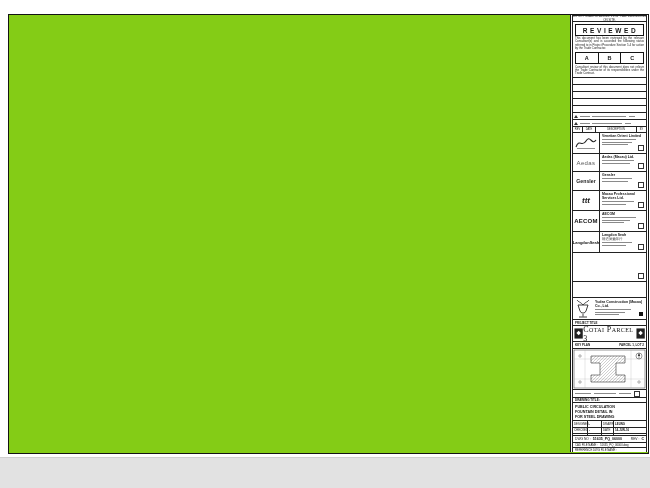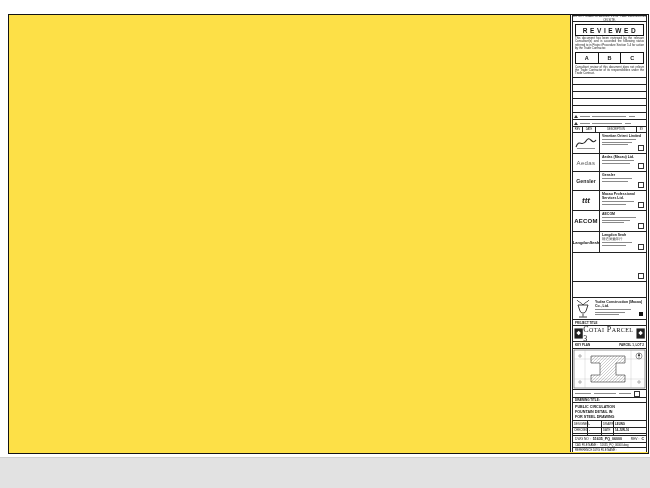--- a/index.html
+++ b/index.html
@@ -1,19 +1,19 @@
 <!DOCTYPE html>
 <html><head>
 <meta charset="utf-8">
 <style>
   html,body{margin:0;padding:0;background:#fff;}
   #page{position:relative;width:650px;height:488px;background:#ffffff;overflow:hidden;
         font-family:"Liberation Sans",sans-serif;color:#141414;}
   #bottom-band{position:absolute;left:0;top:457px;width:650px;height:31px;background:#e2e2e2;border-top:1px solid #cfcfcf;}
-  #sheet{position:absolute;left:8px;top:14px;width:639px;height:438px;border:1px solid #141414;background:#fde047;}
+  #sheet{position:absolute;left:8px;top:14px;width:639px;height:438px;border:1px solid #141414;background:#84cc16;}
   #art{position:absolute;left:0;top:0;}
   
   #tstrip{position:absolute;left:561px;top:0;width:77px;height:437px;border-left:1px solid #141414;background:#fff;}
   .blk{position:absolute;left:1px;right:1px;border:1px solid #222;box-sizing:border-box;background:#fff;overflow:hidden;}
   .micro{font-size:2.9px;line-height:3.4px;color:#222;}
   .bar{height:1px;background:#8a8a8a;margin:1.4px 1px 0 0;}
   #notice{top:0;height:7px;display:flex;align-items:center;justify-content:center;text-align:center;}
   #stamp{top:6px;height:57px;padding:1px 2px;box-sizing:border-box;}
   #stamp-title{border:1px solid #141414;margin:1px 0;text-align:center;font-weight:bold;font-size:6.5px;letter-spacing:2.6px;padding:1.5px 0 1px 2px;}
   #stamp p{margin:1.5px 0;text-align:justify;}

